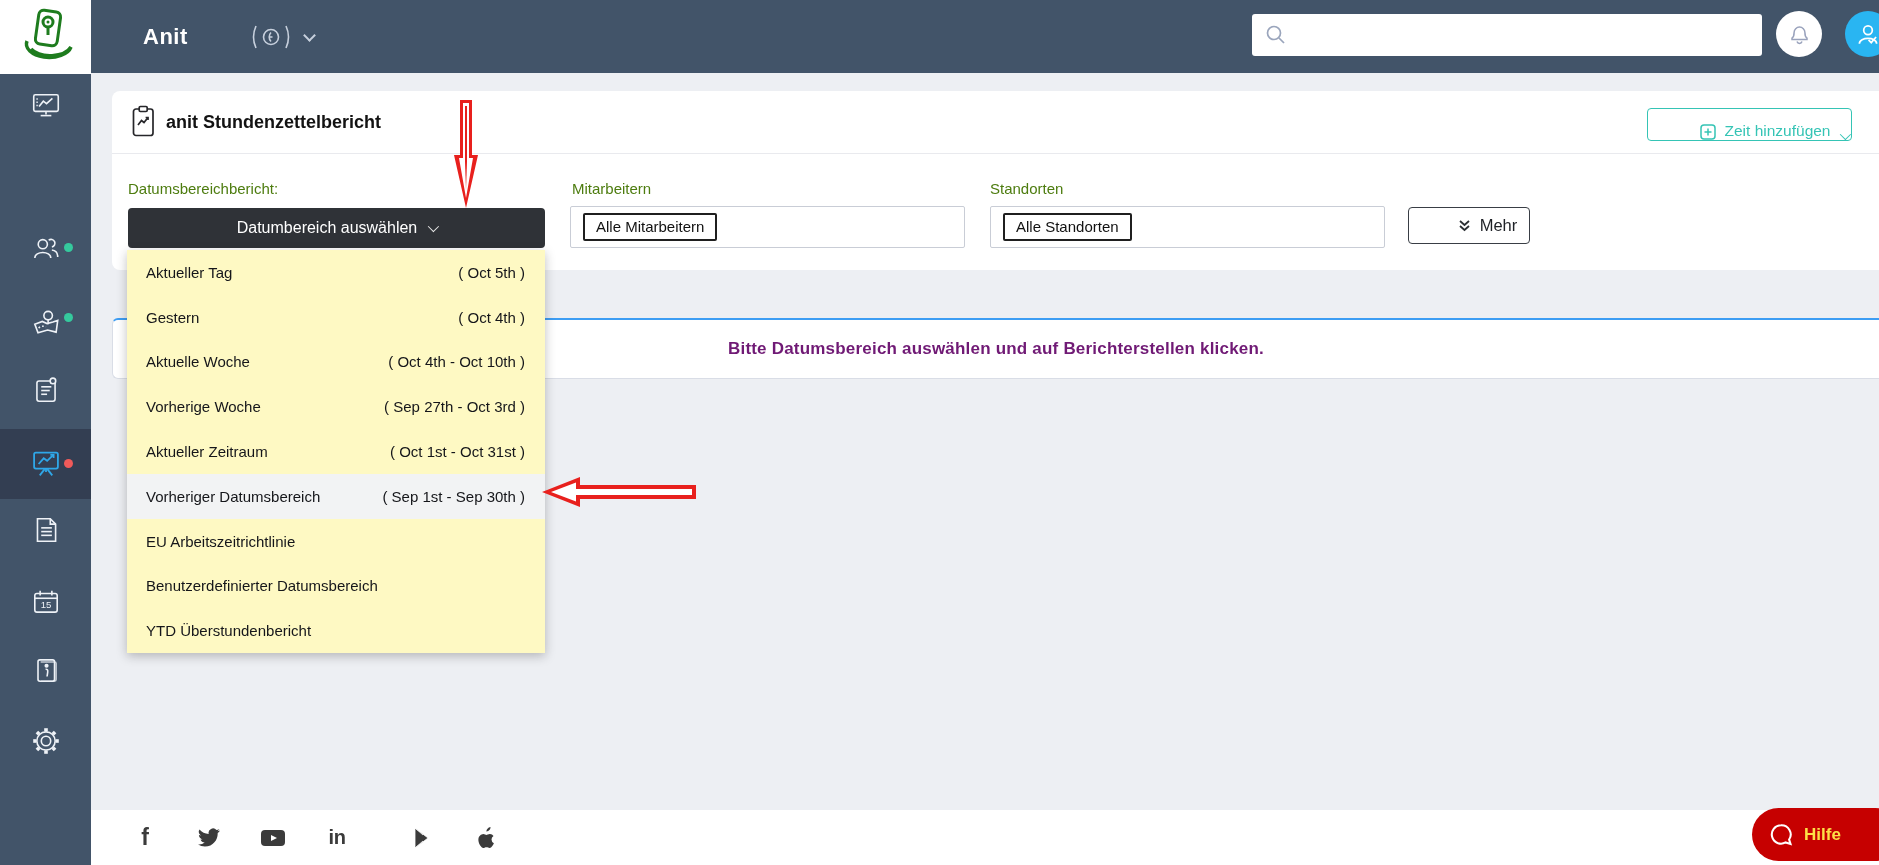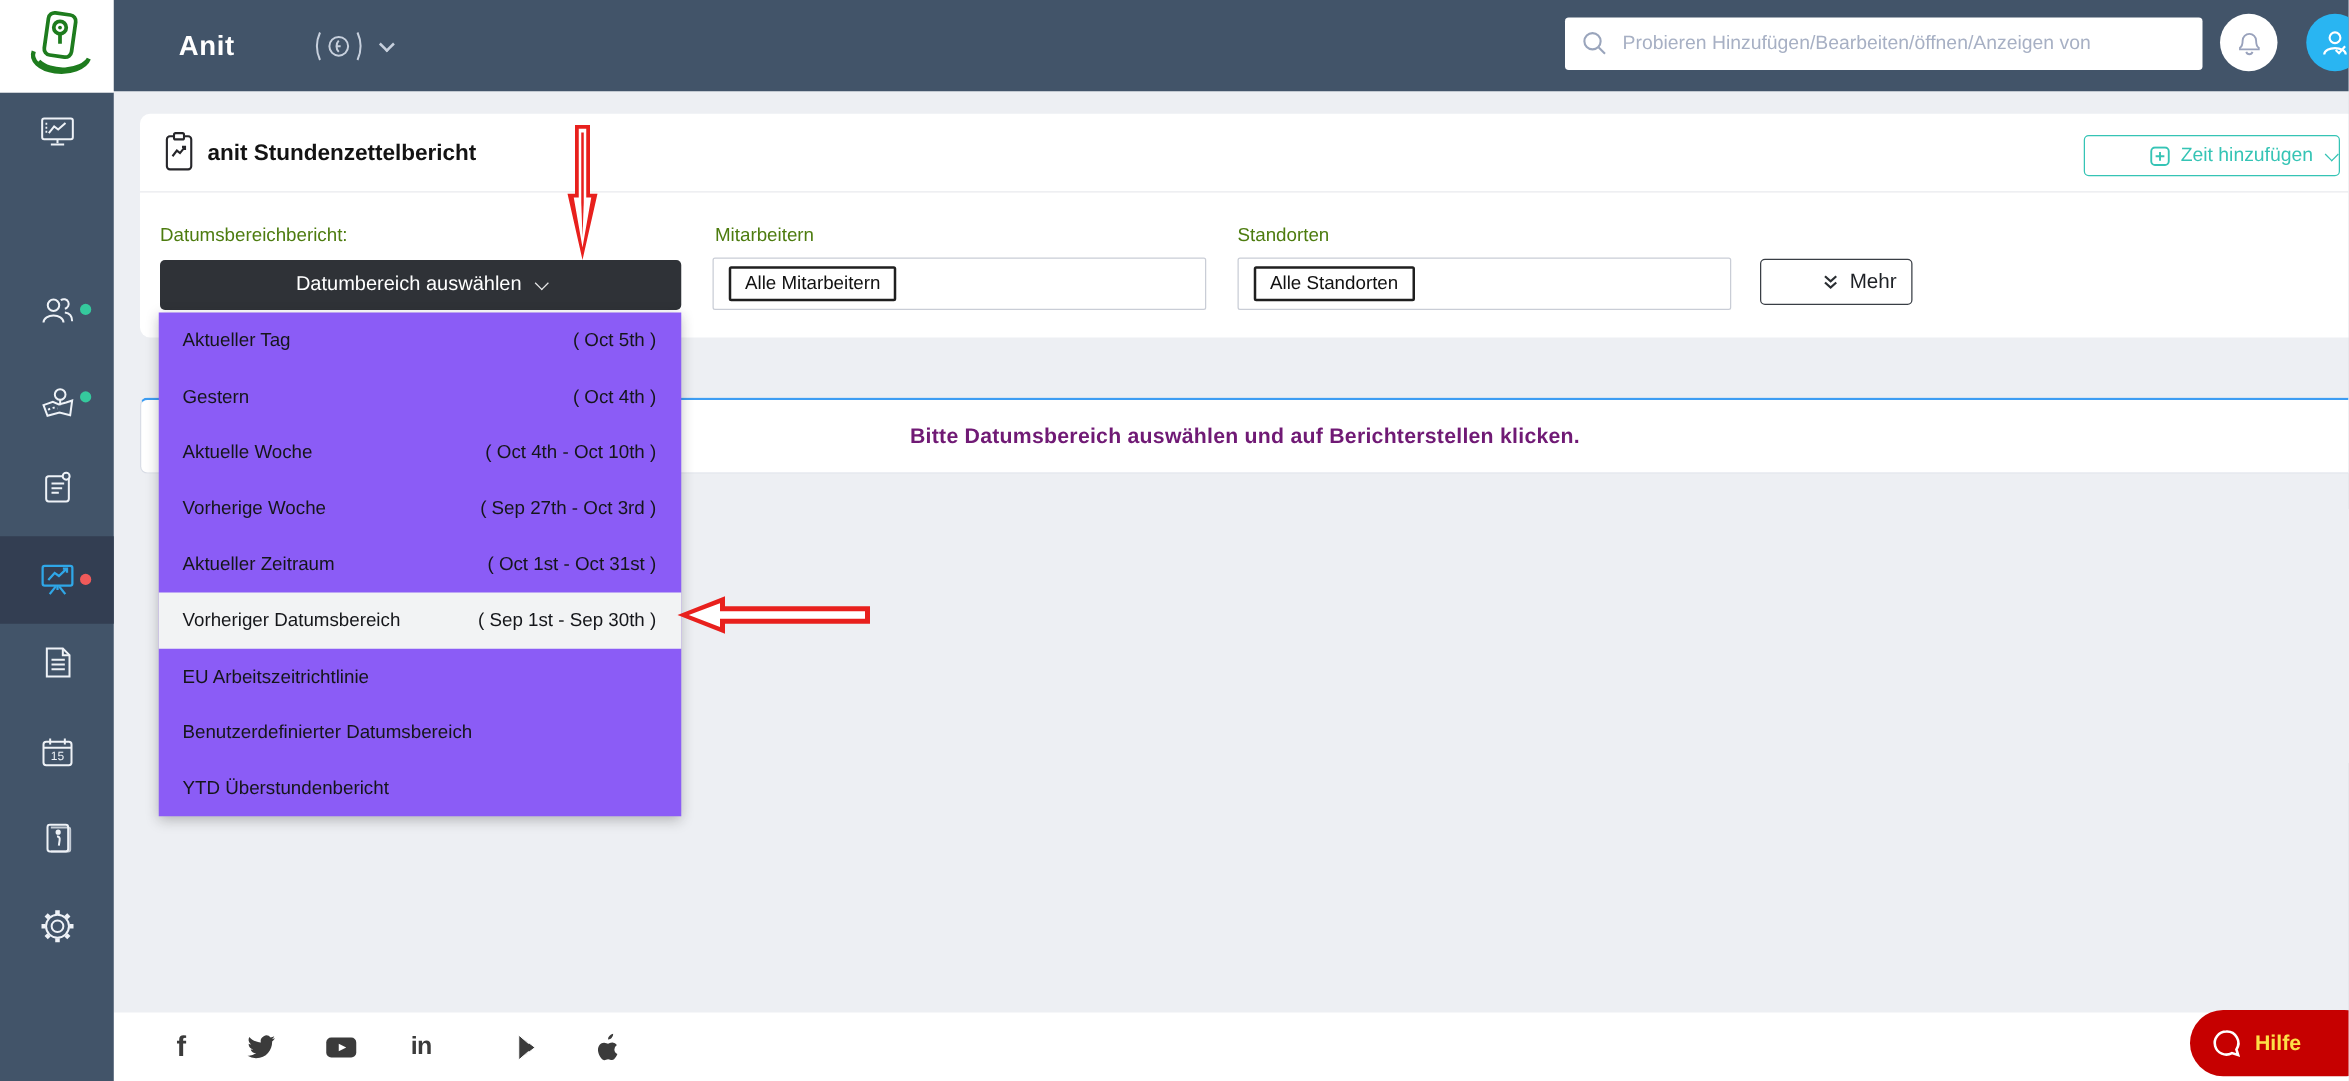--- a/index.html
+++ b/index.html
@@ -25,40 +25,40 @@
   .side-item.active { background:#333e52; height:70px; }
   .side-dot { position:absolute; left:64px; width:9px; height:9px; border-radius:50%; }
   .dot-green { background:#35c99d; }
   .dot-red { background:#f05a5a; }
 
   
   .card { position:absolute; left:112px; top:91px; width:1767px; height:179px; background:#ffffff; border-radius:8px 0 0 8px; z-index:3; }
   .card-header { position:absolute; left:0; top:0; right:0; height:63px; border-bottom:1px solid #e9eaee; display:flex; align-items:center; }
   .page-title { margin-left:54px; font-size:18px; font-weight:700; color:#131313; }
   .clip-icon { position:absolute; left:19px; top:14px; }
-  .add-time-btn { position:absolute; right:7px; top:17px; width:205px; height:33px; border:1.5px solid #35c4b5; border-radius:4px; background:#ffffff; color:#35c4b5; font-size:15.5px; display:flex; align-items:center; justify-content:center; gap:9px; cursor:pointer;padding-left:48px; }
+  .add-time-btn { position:absolute; right:27px; top:17px; width:205px; height:33px; border:1.5px solid #35c4b5; border-radius:4px; background:#ffffff; color:#35c4b5; font-size:15.5px; display:flex; align-items:flex-end; justify-content:center; gap:9px; cursor:pointer;padding-left:48px; }
   .chev-teal { width:8px; height:8px; border-right:1.7px solid #35c4b5; border-bottom:1.7px solid #35c4b5; transform:rotate(45deg) translateY(-2px); }
 
   .filter-label { position:absolute; top:89px; font-size:15px; color:#4d7c0f; }
   .dark-select { position:absolute; left:16px; top:117px; width:417px; height:40px; background:#2f3237; border-radius:4px; color:#ffffff; font-size:16px; display:flex; align-items:center; justify-content:center; gap:11px; cursor:pointer; }
   .chev-white { width:8px; height:8px; border-right:1.8px solid #e8e8e8; border-bottom:1.8px solid #e8e8e8; transform:rotate(45deg) translateY(-2px); }
   .multi-input { position:absolute; top:115px; width:395px; height:42px; background:#ffffff; border:1px solid #c9cdd6; border-radius:2px; display:flex; align-items:center; padding:0 12px; cursor:text; }
   .chip { border:2px solid #1f1f1f; border-radius:2px; padding:3px 11px 4px; font-size:15px; color:#111111; background:#ffffff; }
   .more-btn { position:absolute; left:1296px; top:116px; width:122px; height:37px; background:#ffffff; border:1px solid #393e45; border-radius:4px; display:flex; align-items:center; justify-content:center; gap:8px; font-size:16.5px; color:#1e2126; cursor:pointer;padding-left:36px; }
   .run-btn { position:absolute; left:1430px; top:115px; width:216px; height:39px; background:#3da0f2; border-radius:4px; display:flex; align-items:center; color:#ffffff; font-size:15.5px; cursor:pointer; }
   .run-label { flex:1; text-align:center; }
   .run-divider { width:1px; height:24px; background:rgba(255,255,255,.45); }
   .run-caret { width:40px; display:flex; align-items:center; justify-content:center; }
 
   
   .banner { position:absolute; left:112px; top:318px; width:1767px; height:61px; background:#ffffff; border:1px solid #d9dde6; border-top:2px solid #3d9df3; border-right:none; border-radius:6px 0 0 6px; display:flex; align-items:center; justify-content:center; z-index:2; }
   .banner-text { color:#701a75; font-size:17px; font-weight:700; letter-spacing:.2px; }
 
   
-  .dd-panel { position:absolute; left:127px; top:250px; width:418px; height:403px; background:#8b5cf6; box-shadow:0 3px 10px rgba(30,30,30,.28); z-index:20; display:flex; flex-direction:column; }
+  .dd-panel { position:absolute; left:127px; top:250px; width:418px; height:403px; background:#fef9c3; box-shadow:0 3px 10px rgba(30,30,30,.28); z-index:20; display:flex; flex-direction:column; }
   .dd-item { flex:1; display:flex; align-items:center; justify-content:space-between; padding:0 20px 0 19px; font-size:15px; color:#15161a; cursor:pointer; }
   .dd-item.hl { background:#f2f3f4; }
   .dd-range { color:#15161a; }
 
   
   .arrow-v { position:absolute; left:452px; top:100px; z-index:30; }
   .arrow-h { position:absolute; left:540px; top:475px; z-index:30; }
 
   
   .footer { position:absolute; left:91px; top:810px; right:0; height:55px; background:#ffffff; z-index:3; }
@@ -84,21 +84,20 @@
           <path d="M22,8.5 c-2.4,2.4 -2.4,6.6 0,9 M21,13 h2.5"></path>
       </svg>
     </span>
     <span class="tb-chev"></span>
 
     <div class="searchbox">
       <svg width="24" height="24" viewBox="0 0 24 24" fill="none" stroke="#9aa5bc" stroke-width="1.7">
         <circle cx="10" cy="10" r="6.5"></circle>
           <line x1="15" y1="15" x2="20" y2="20"></line>
       </svg>
-      <input type="text" placeholder="Probieren Hinzufügen/Bearbeiten/öffnen/Anzeigen von" style="">
     </div>
 
     <div class="bell-circle">
       <svg width="28" height="28" viewBox="0 0 28 28" fill="none" stroke="#99a2bc" stroke-width="1.5">
         <path d="M7,19.5 h15 v-1.3 c-1.6-1.1-2.1-2.8-2.1-5.7 a5.4,5.4 0 0 0-10.8,0 c0,2.9-.5,4.6-2.1,5.7 z"></path>
         <path d="M12,21.5 a2.6,2.6 0 0 0 5,0"></path>
       </svg>
     </div>
 
     <div class="avatar-circle">

